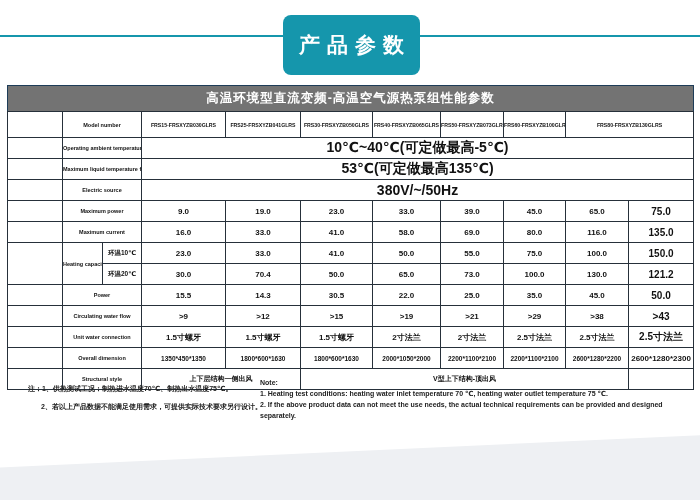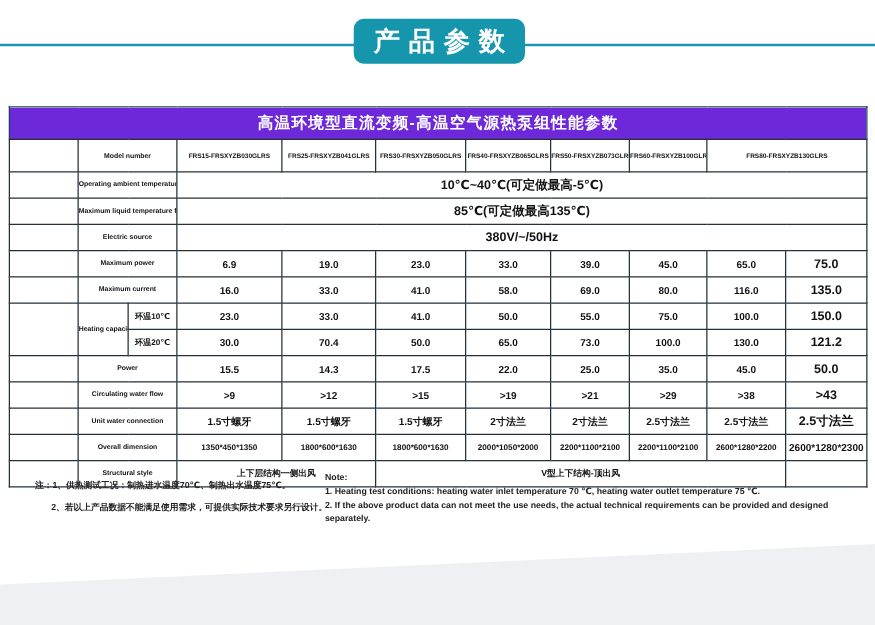--- a/index.html
+++ b/index.html
@@ -13,42 +13,42 @@
     position:absolute;left:0;bottom:0;width:700px;height:72px;
     background:#eef0f3;
     clip-path:polygon(0 55%, 100% 10%, 100% 100%, 0 100%);
   }
   
   .banner{position:absolute;top:14px;left:0;width:700px;height:46px;}
   .rule{position:absolute;top:21px;height:2px;background:#1596ac;}
   .rule.left{left:0;width:284px;}
   .rule.right{right:0;width:281px;}
   .pill{
-    position:absolute;left:283px;top:1px;width:137px;height:36px;
+    position:absolute;left:283px;top:1px;width:137px;height:60px;
     background:#1596ac;border-radius:8px;color:#fff;
     font-size:21px;font-weight:bold;letter-spacing:7px;text-indent:7px;
     display:flex;align-items:center;justify-content:center;
   }
   
   table.spec{
     position:absolute;left:7px;top:85px;width:686px;
     border-collapse:collapse;table-layout:fixed;
   }
   table.spec td{
     border:1px solid #26303a;text-align:center;vertical-align:middle;
     padding:0;height:20px;overflow:hidden;background:#fff;
   }
   tr.t-title td{
-    background:#6d28d9;color:#fff;font-size:12.5px;font-weight:bold;
+    background:#737373;color:#fff;font-size:12.5px;font-weight:bold;
     height:25px;letter-spacing:1px;border-color:#1e3c58;border-bottom-color:#26303a;
   }
   td.cn{background:#1e3c58;color:#fff;font-size:6px;font-weight:bold;white-space:nowrap;}
   td.en{font-size:5.5px;font-weight:bold;white-space:nowrap;}
   td.sub{font-size:6.5px;font-weight:bold;white-space:nowrap;}
-  td.mval{font-size:10px;font-weight:bold;}
+  td.mval{font-size:14px;font-weight:bold;}
   td.sval{font-size:7px;font-weight:bold;}
   td.val{font-size:8px;font-weight:bold;white-space:nowrap;}
   td.val.last{font-size:10px;}
   td.val.tight{font-size:6.5px;}
   td.val.tight.last{font-size:8px;}
   td.mod{font-size:5.2px;font-weight:bold;white-space:nowrap;}
   tr.t-model td{height:25px;}
   
   .notes-cn{position:absolute;left:28px;top:380px;font-size:7px;font-weight:bold;color:#222;line-height:18px;}
   .notes-cn .l2{padding-left:13px;}
@@ -97,32 +97,32 @@
       </tr>
 
     <tr>
       <td class="cn">使用环境温度</td>
       <td class="en" colspan="2">Operating ambient temperature</td>
       <td class="mval" colspan="8">10℃~40℃(可定做最高-5℃)</td>
     </tr>
     <tr>
       <td class="cn">制热最高液体温度</td>
       <td class="en" colspan="2">Maximum liquid temperature for heating</td>
-      <td class="mval" colspan="8">85℃(可定做最高135℃)</td>
+      <td class="mval" colspan="8">53℃(可定做最高135℃)</td>
     </tr>
     <tr>
       <td class="cn">电源</td>
       <td class="en" colspan="2">Electric source</td>
       <td class="mval" colspan="8">380V/~/50Hz</td>
     </tr>
 
     <tr>
       <td class="cn">最大功率(Kw)</td>
       <td class="en" colspan="2">Maximum power</td>
-    <td class="val">6.9</td>
+    <td class="val">9.0</td>
         <td class="val">19.0</td>
         <td class="val">23.0</td>
         <td class="val">33.0</td>
         <td class="val">39.0</td>
         <td class="val">45.0</td>
         <td class="val">65.0</td>
         <td class="val last">75.0</td>
       </tr>
     <tr>
       <td class="cn">最大电流(A)</td>
@@ -160,21 +160,21 @@
         <td class="val">100.0</td>
         <td class="val">130.0</td>
         <td class="val last">121.2</td>
       </tr>
 
     <tr>
       <td class="cn">功率(Kw)</td>
       <td class="en" colspan="2">Power</td>
     <td class="val">15.5</td>
         <td class="val">14.3</td>
-        <td class="val">17.5</td>
+        <td class="val">30.5</td>
         <td class="val">22.0</td>
         <td class="val">25.0</td>
         <td class="val">35.0</td>
         <td class="val">45.0</td>
         <td class="val last">50.0</td>
       </tr>
     <tr>
       <td class="cn">循环水流量(m³/h)</td>
       <td class="en" colspan="2">Circulating water flow</td>
     <td class="val">&gt;9</td>

